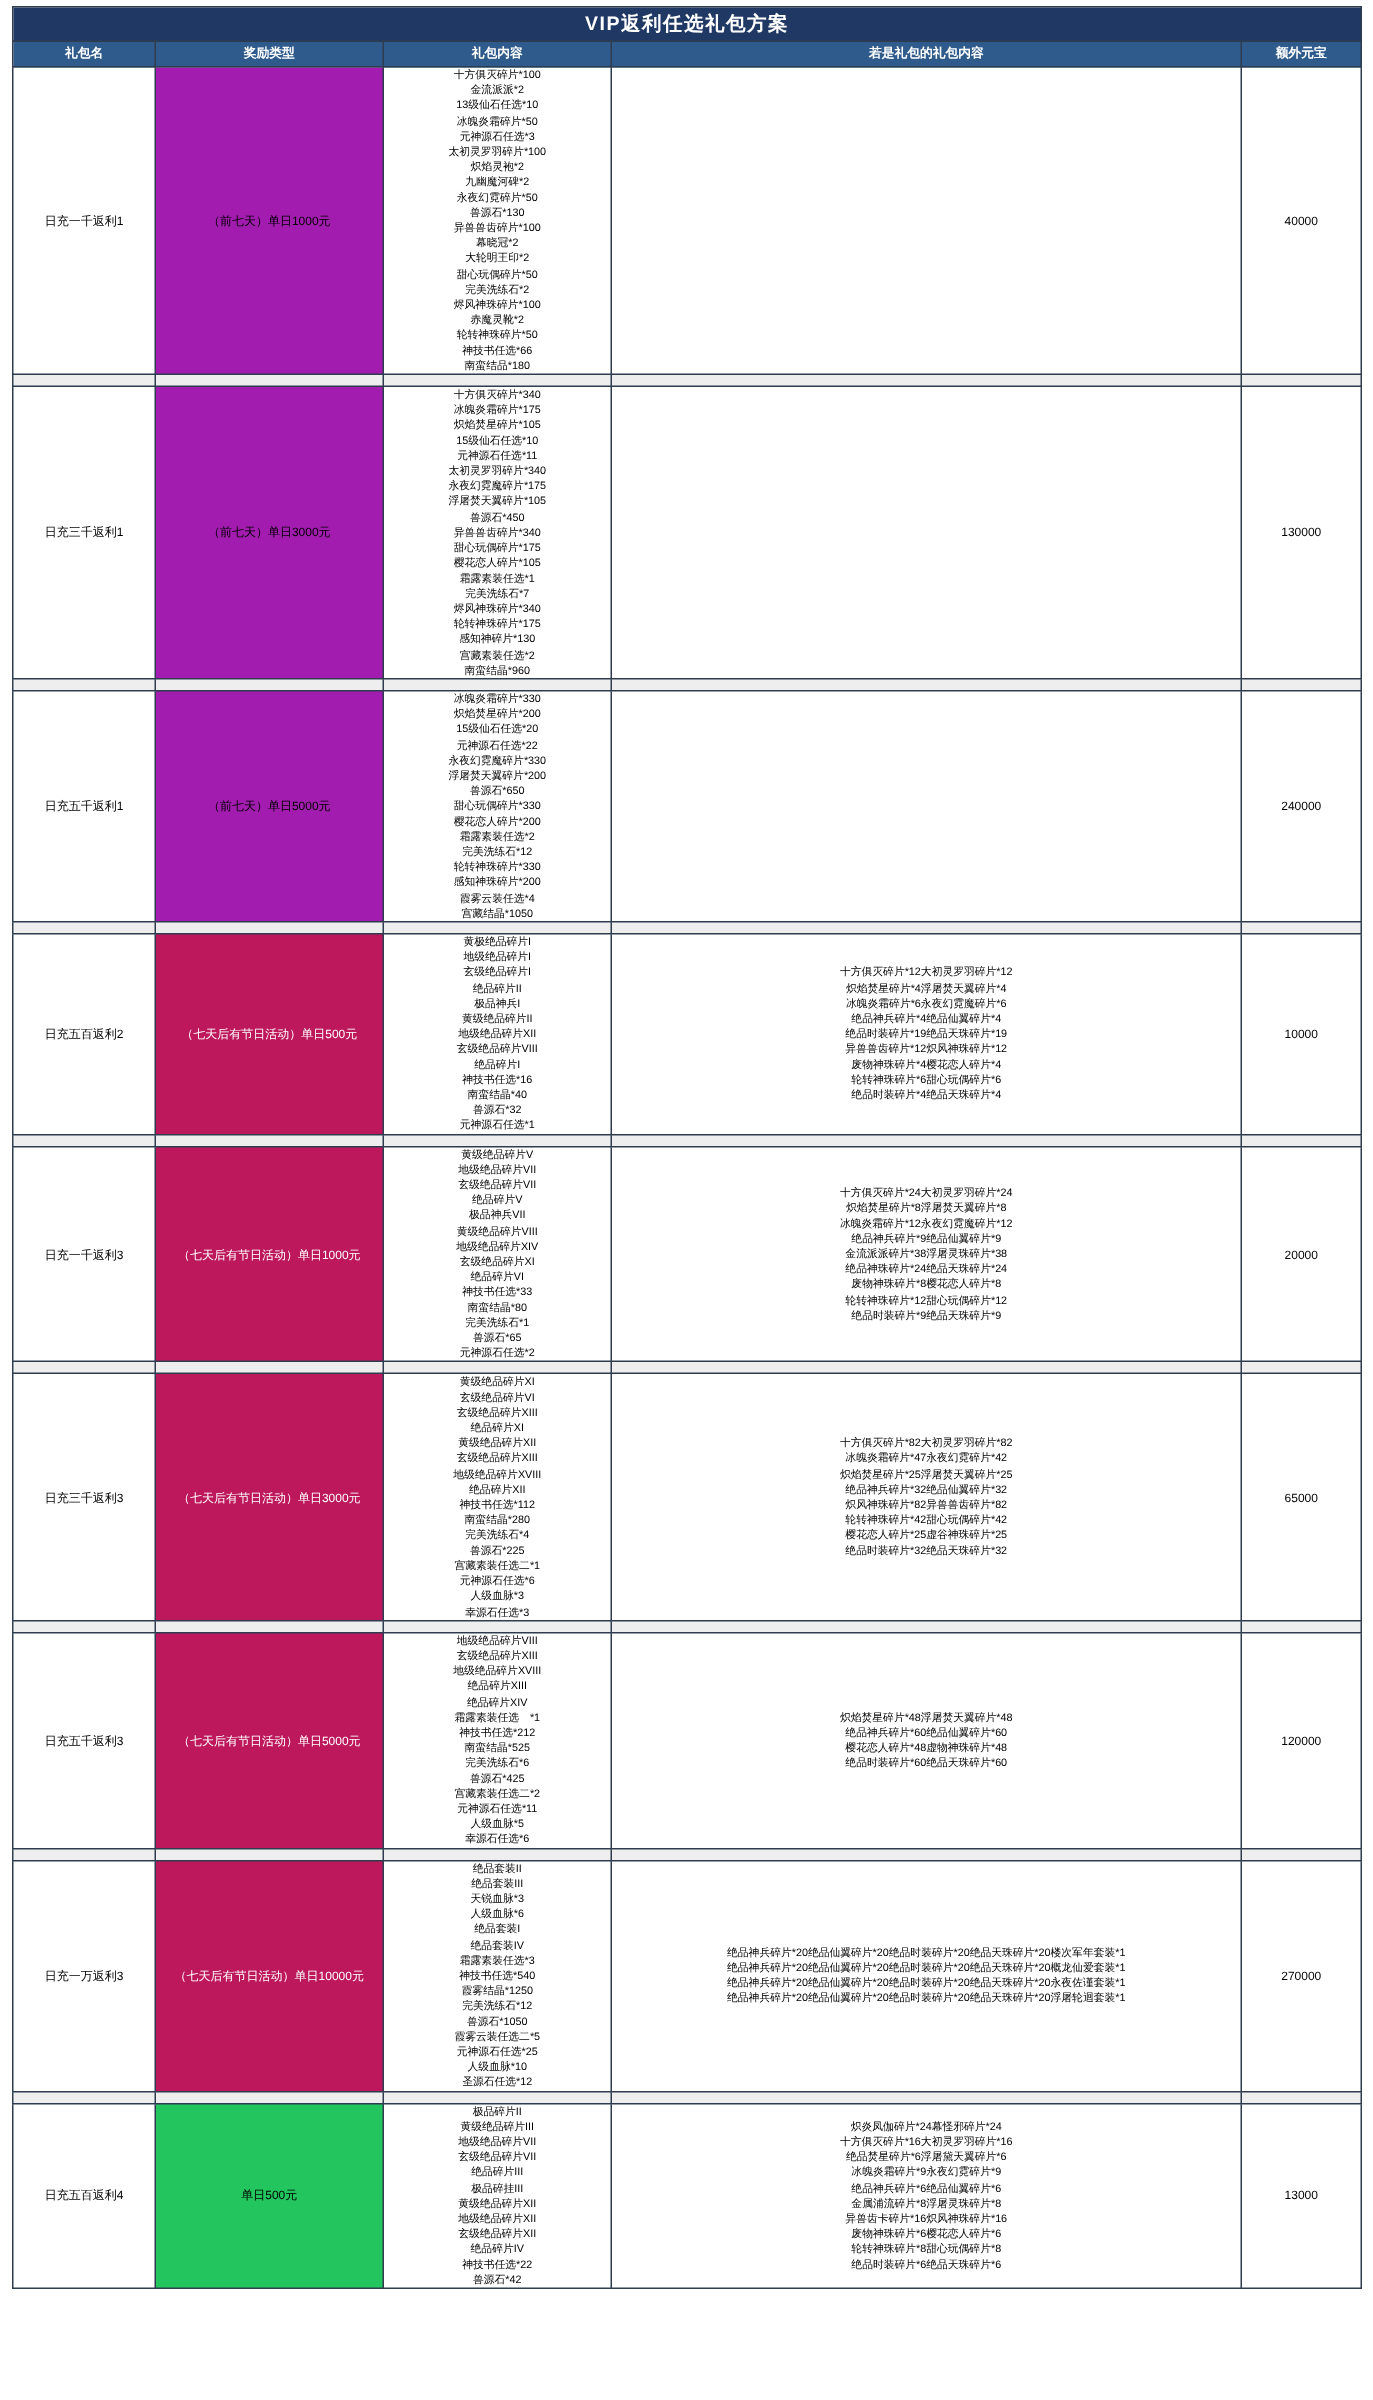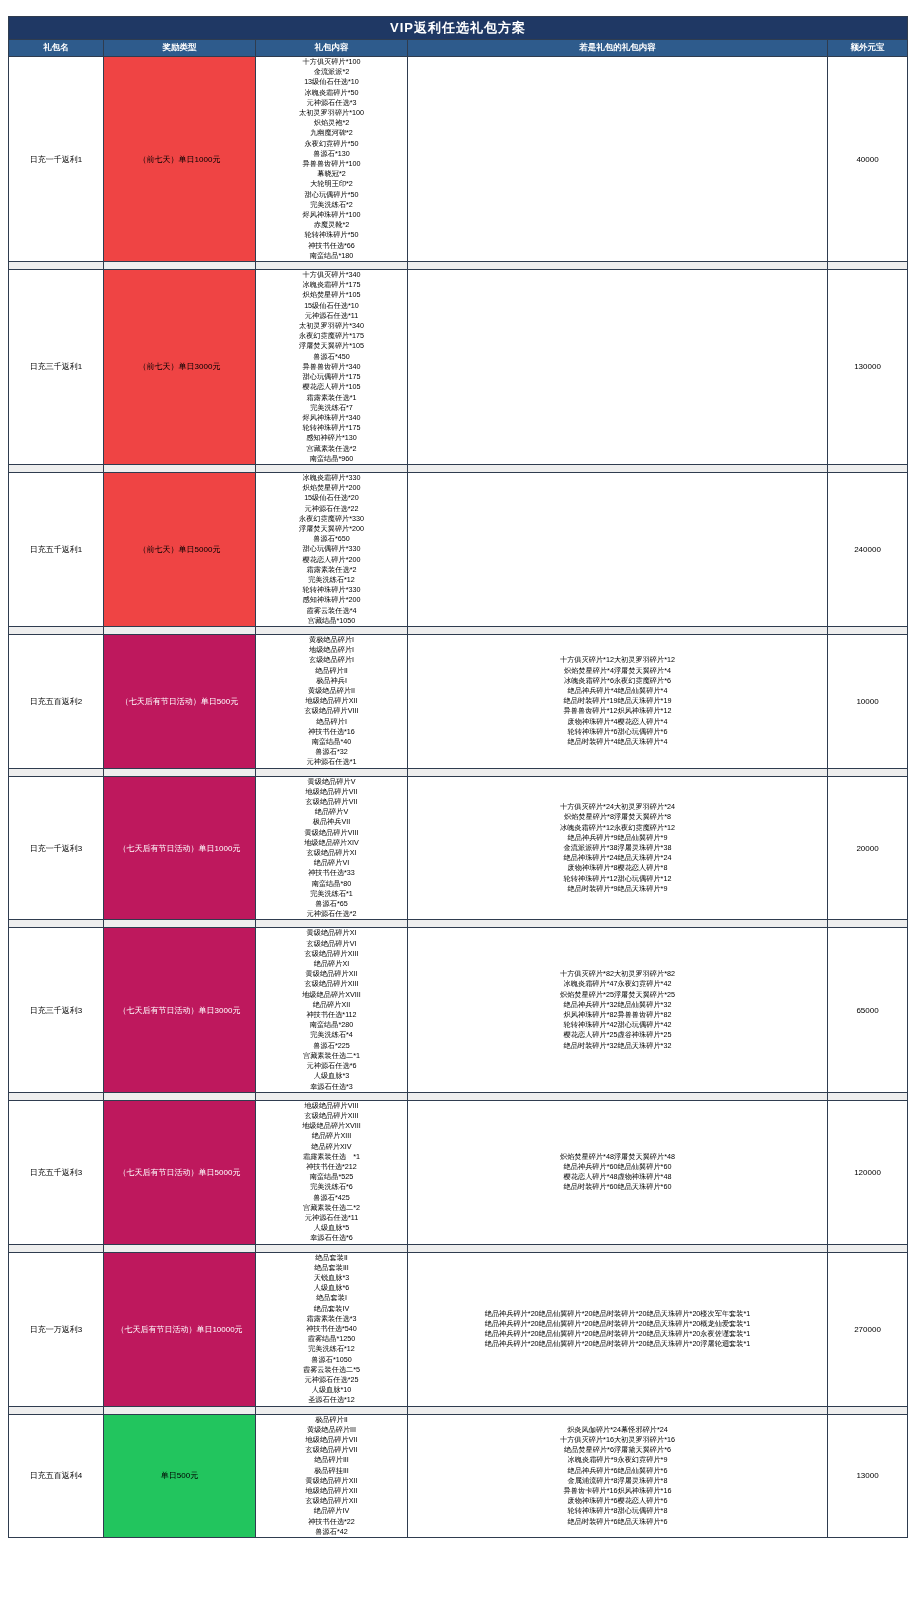--- a/index.html
+++ b/index.html
@@ -9,21 +9,21 @@
   }
   body {
     width: 915px;
     font-family: "Liberation Sans", "DejaVu Sans", sans-serif;
     color: #000000;
     -webkit-font-smoothing: antialiased;
   }
   .sheet {
     width: 746px;
     box-sizing: border-box;
-    padding: 16px 8px 8px 8px;
+    padding: 4px 8px 8px 8px;
   }
   table.grid {
     border-collapse: collapse;
     width: 899px;
     table-layout: fixed;
   }
   table.grid td, table.grid th {
     border: 1px solid #2f3c4f;
     vertical-align: middle;
     padding: 0;
@@ -56,21 +56,21 @@
     text-align: center;
     font-size: 8px;
     line-height: 11px;
   }
   td.type-cell {
     text-align: center;
     font-size: 8px;
     line-height: 11px;
     font-weight: normal;
   }
-  td.type-gray  { background: #ef4444; }
+  td.type-gray  { background: #a21caf; }
   td.type-blue  { background: #be185d; color: #ffffff; }
   td.type-yellow{ background: #22c55e; color: #000000; }
 
   td.list-cell {
     font-size: 7.2px;
     line-height: 10.2px;
     text-align: center;
     padding: 1px 1px;
   }
   td.list-cell .ln { display: block; white-space: nowrap; }

